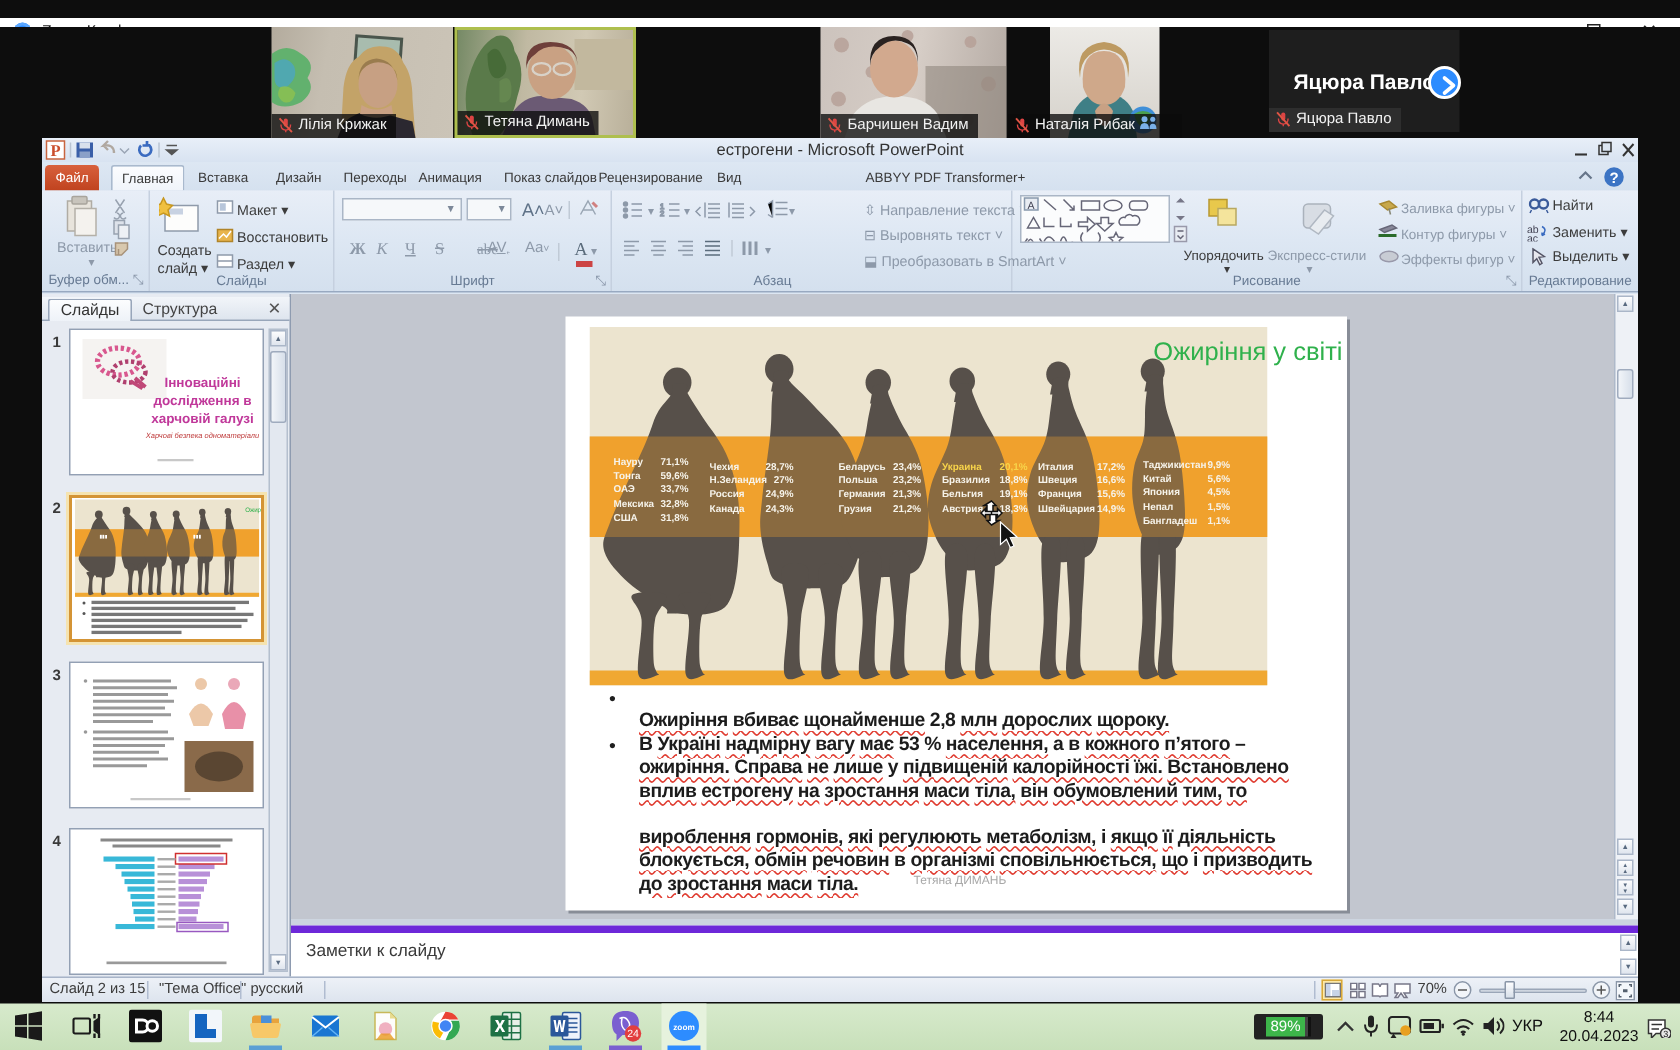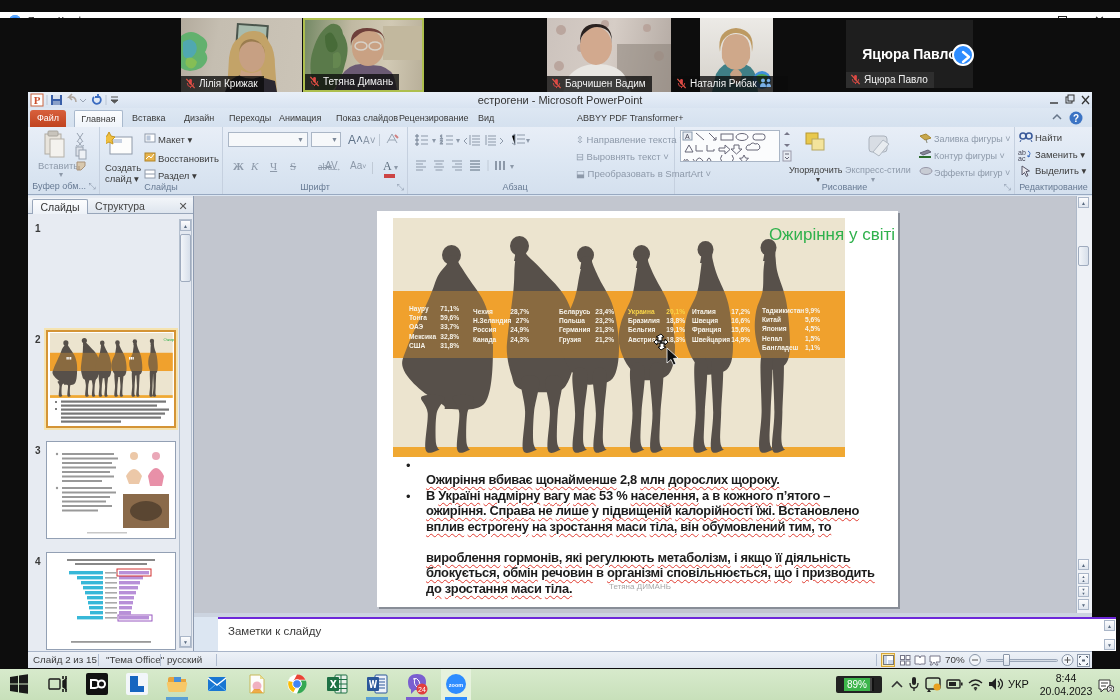--- a/index.html
+++ b/index.html
@@ -35,21 +35,21 @@
 .sthumb{position:absolute;left:18px;width:130px;height:98px;background:#fff;border:1px solid #93a0b4;}
 #lscroll{position:absolute;left:151px;top:23px;width:13px;height:429px;background:#e3e8f0;border:1px solid #b4bfce;}
 .sarrow{position:absolute;left:0;width:11px;height:11px;background:linear-gradient(#fdfdfe,#dfe5ee);border:1px solid #aab6c8;font-size:5px;color:#5920;color:#596a80;text-align:center;line-height:11px;}
 #lthumbbar{position:absolute;left:0;top:14px;width:11px;height:48px;background:linear-gradient(90deg,#f2f5f9,#d7dfea);border:1px solid #9fabbe;border-radius:2px;}
 #selthumb{border:2px solid #d49435;box-shadow:0 0 0 2px #f5e3b0;width:130px;height:98px;}
 
 #editarea{left:166px;top:104px;width:882px;height:417px;background:#c2c6cf;}
 #slide{position:absolute;left:183px;top:15px;width:521px;height:396px;background:#fff;box-shadow:2px 2px 0 rgba(90,95,105,.55);}
 #vscroll{left:1048px;top:104px;width:16px;height:417px;background:#eef1f6;border-left:1px solid #aeb9c9;}
 #splitter{left:166px;top:521px;width:898px;height:4px;background:#ccd4e0;}
-#notes{left:166px;top:525px;width:898px;height:34px;background:#fff;border-top:2px solid #6d28d9;margin-left:24px;}
+#notes{left:166px;top:525px;width:898px;height:34px;background:#fff;border-top:5px solid #6d28d9;}
 #statusbar{left:0;top:559px;width:1064px;height:17px;background:linear-gradient(#edf1f7,#dde4ee);border-top:1px solid #a8b4c8;font-size:9.8px;color:#3c3c3c;}
 
 .stat{position:absolute;font-size:6.6px;line-height:9.2px;color:#f6f3ea;font-weight:bold;}
 .stat>div{display:flex;justify-content:space-between;white-space:nowrap;}
 .sline{position:absolute;left:49px;font-size:12.9px;line-height:14px;color:#1c1c1c;white-space:nowrap;letter-spacing:-0.3px;font-weight:bold;}
 .sline u{text-decoration-line:underline;text-decoration-style:wavy;text-decoration-color:#e03c31;text-decoration-thickness:1px;text-underline-offset:2px;}
 .bdot{position:absolute;left:29px;font-size:13px;color:#1f1f1f;}
 
 #taskbar{left:0;top:669px;width:1120px;height:31px;background:linear-gradient(#d7eacc,#c8e0ba);}
 .ticon{position:absolute;top:4px;width:22px;height:22px;}
@@ -409,20 +409,35 @@
         <div class="rlabel">Редактирование</div>
       </div>
     </div>
     <div class="abs" id="lpane">
       <div id="ptabs">
         <div class="ptab" style="left:4px;width:56px;background:linear-gradient(#fcfdfe,#eef2f8);border:1px solid #98a6ba;border-bottom:none;border-radius:2px 2px 0 0;">Слайды</div>
         <div class="ptab" style="left:62px;width:60px;color:#444;">Структура</div>
         <div class="ptab" style="left:148px;width:14px;font-size:11px;color:#555;">✕</div>
       </div>
       <div class="slidenum" style="left:7px;top:27px;">1</div>
+      <div class="sthumb" style="top:23px;">
+        <svg width="128" height="96">
+          <rect x="8" y="6" width="56" height="40" fill="#f5f3f1"></rect>
+          <g transform="translate(10,6)">
+            <ellipse cx="22" cy="15" rx="14" ry="9" fill="none" stroke="#d8578e" stroke-width="3.5" stroke-dasharray="2.2 1.8"></ellipse>
+            <ellipse cx="29" cy="22" rx="11" ry="7" fill="none" stroke="#b0406f" stroke-width="3" stroke-dasharray="2.2 1.8"></ellipse>
+            <path d="M30,28 l8,5 m-5,-7 l7,6" stroke="#c04878" stroke-width="2.5"></path>
+          </g>
+          <text x="88" y="38" font-size="9" font-weight="bold" fill="#c0389a" text-anchor="middle">Інноваційні</text>
+          <text x="88" y="50" font-size="9" font-weight="bold" fill="#c0389a" text-anchor="middle">дослідження в</text>
+          <text x="88" y="62" font-size="9" font-weight="bold" fill="#c0389a" text-anchor="middle">харчовій галузі</text>
+          <text x="88" y="72" font-size="5" font-style="italic" fill="#c04040" text-anchor="middle">Харчові безпека одноматеріали</text>
+          <rect x="58" y="86" width="24" height="1.5" fill="#c8c8c8"></rect>
+        </svg>
+      </div>
       <div class="slidenum" style="left:7px;top:138px;">2</div>
       <div class="sthumb" id="selthumb" style="top:134px;">
         <svg width="126" height="94" viewBox="0 0 126 94">
           <rect width="126" height="94" fill="#fff"></rect>
           <g transform="translate(2,1) scale(0.2715)">
             <rect width="452" height="239" fill="#ece4cf"></rect>
             <rect x="0" y="73" width="452" height="67" fill="#f0a22e"></rect>
             <rect x="0" y="229" width="452" height="10" fill="#f0a832"></rect>
             <g fill="#57504a">
                 <ellipse cx="58.5" cy="37" rx="9.5" ry="10"></ellipse>

